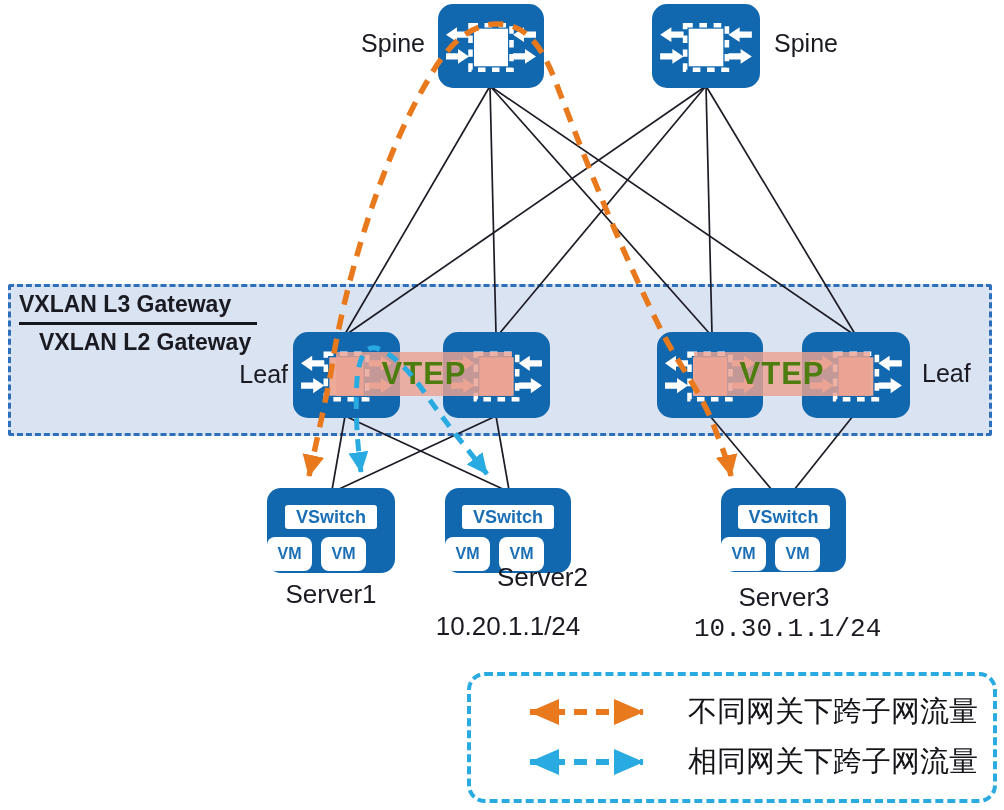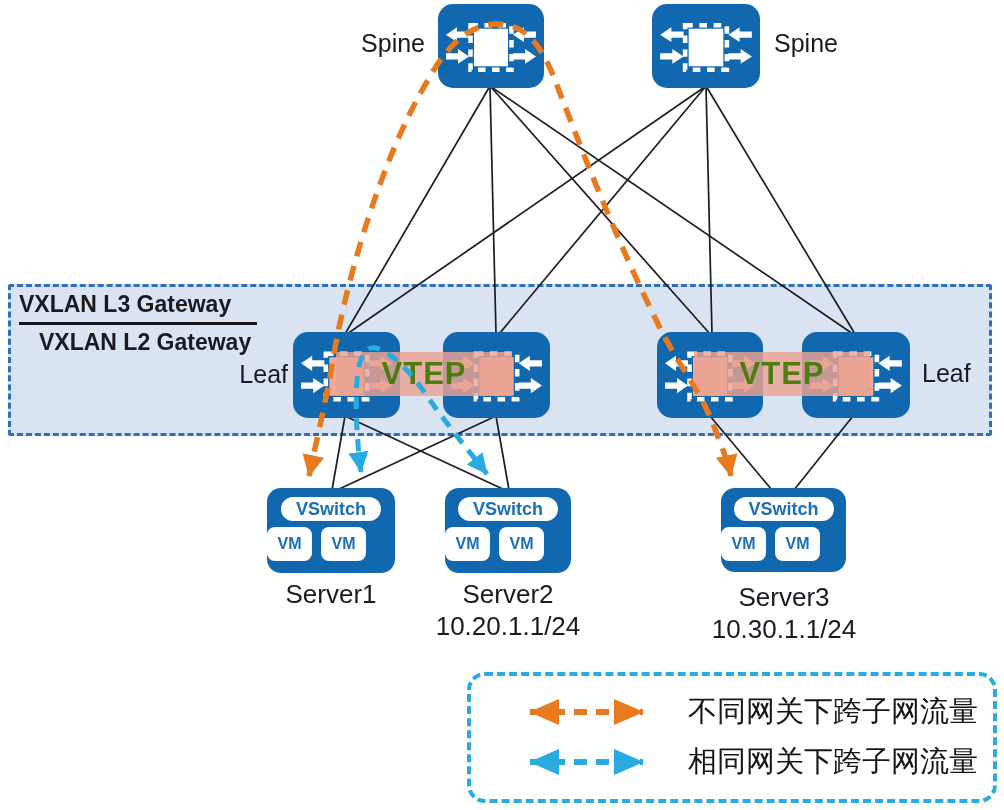--- a/index.html
+++ b/index.html
@@ -16,21 +16,21 @@
   
   .switch{position:absolute;background:#1268ae;border-radius:15px;z-index:2;}
   .switch svg{display:block;width:100%;height:100%;}
   
   .vtep{position:absolute;width:176px;height:44px;background:rgba(234,162,146,0.82);z-index:3;
         display:flex;align-items:center;justify-content:center;}
   .vtep-label{color:#4d7c0f;font-weight:bold;font-size:31px;letter-spacing:1px;}
   
   .server{position:absolute;width:128px;height:85px;background:#1268ae;border-radius:14px;z-index:2;
           box-sizing:border-box;padding-top:9px;}
-  .vswitch{width:100px;height:24px;background:#fff;border-radius:12px;margin:0 auto;
+  .vswitch{width:92px;height:24px;background:#fff;border-radius:3px;margin:8px auto;
            display:flex;align-items:center;justify-content:center;
            color:#1a6fb5;font-weight:bold;font-size:18px;}
   .vmrow{display:flex;gap:9px;margin-top:6px;}
   .vm{width:45px;height:34px;background:#fff;border-radius:8px;display:flex;align-items:center;
       justify-content:center;color:#1a6fb5;font-weight:bold;font-size:16px;}
   
   .lbl{position:absolute;font-size:25px;z-index:5;white-space:nowrap;}
   .slbl{position:absolute;font-size:26px;z-index:5;text-align:center;white-space:nowrap;}
   
   .legend{position:absolute;left:467px;top:672px;width:530px;height:131px;z-index:5;
@@ -194,24 +194,24 @@
              C 390 352 408 368 427 396
              C 446 423 468 450 487 474" fill="none" stroke="#29abe2" stroke-width="5" stroke-dasharray="12 9" marker-start="url(#mC)" marker-end="url(#mC)"></path>
   </svg>
 
   <div class="lbl" style="left:335px;top:29px;width:90px;text-align:right;">Spine</div>
   <div class="lbl" style="left:774px;top:29px;">Spine</div>
   <div class="lbl" style="left:218px;top:360px;width:70px;text-align:right;">Leaf</div>
   <div class="lbl" style="left:922px;top:359px;">Leaf</div>
 
   <div class="slbl" style="left:251px;top:579px;width:160px;">Server1</div>
-  <div class="slbl" style="left:428px;top:579px;width:160px;">Server2</div>
+  <div class="slbl" style="left:428px;top:562px;width:160px;text-align:right;">Server2</div>
   <div class="slbl" style="left:418px;top:611px;width:180px;">10.20.1.1/24</div>
   <div class="slbl" style="left:704px;top:582px;width:160px;">Server3</div>
-  <div class="slbl" style="left:694px;top:614px;width:180px;">10.30.1.1/24</div>
+  <div class="slbl" style="left:694px;top:614px;width:180px;font-family:Liberation Mono, monospace;">10.30.1.1/24</div>
 
   <div class="legend">
     <div class="legend-row" style="top:16px;">
       <svg width="175" height="34">
         <line x1="31" y1="17" x2="144" y2="17" stroke="#e8791d" stroke-width="6" stroke-dasharray="13 9" marker-start="url(#mOL)" marker-end="url(#mOL)"></line>
       </svg>
       <span class="legend-text">不同网关下跨子网流量</span>
     </div>
     <div class="legend-row" style="top:66px;">
       <svg width="175" height="34">

